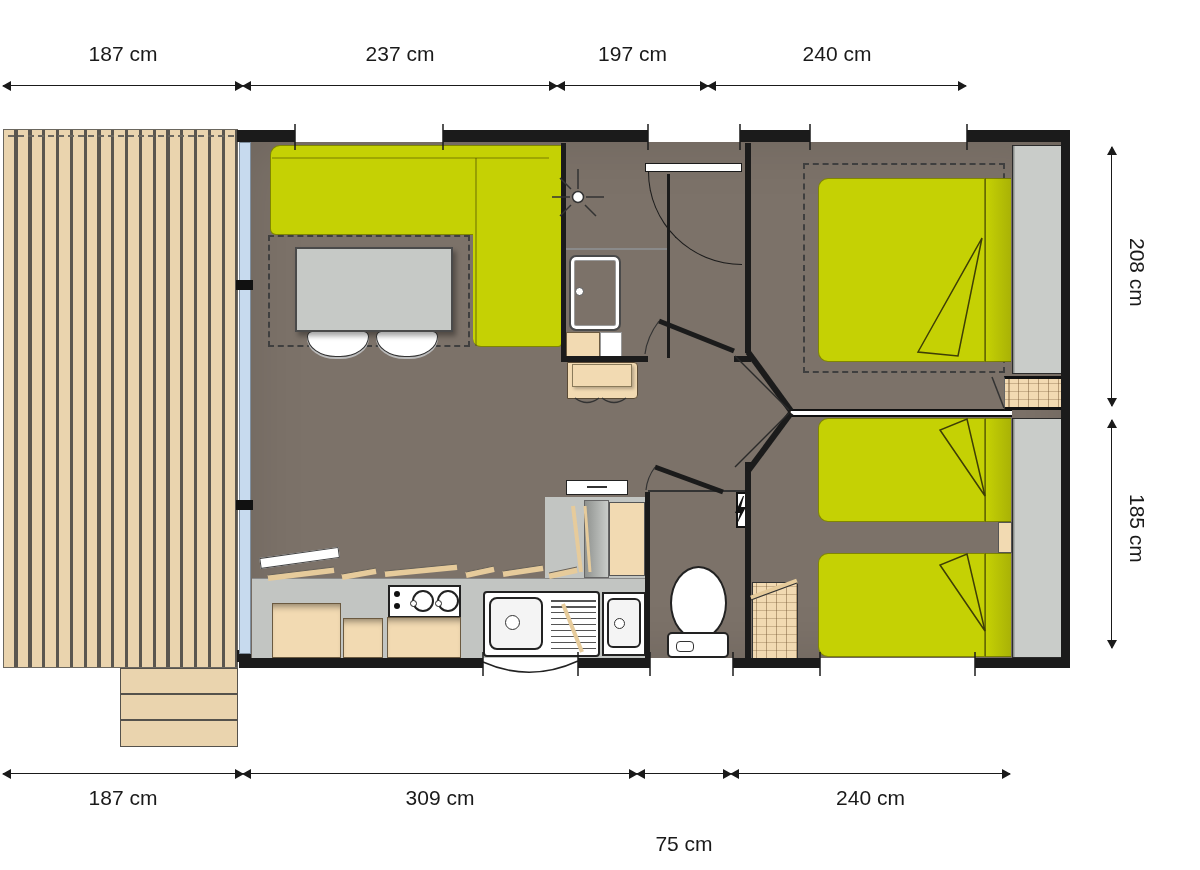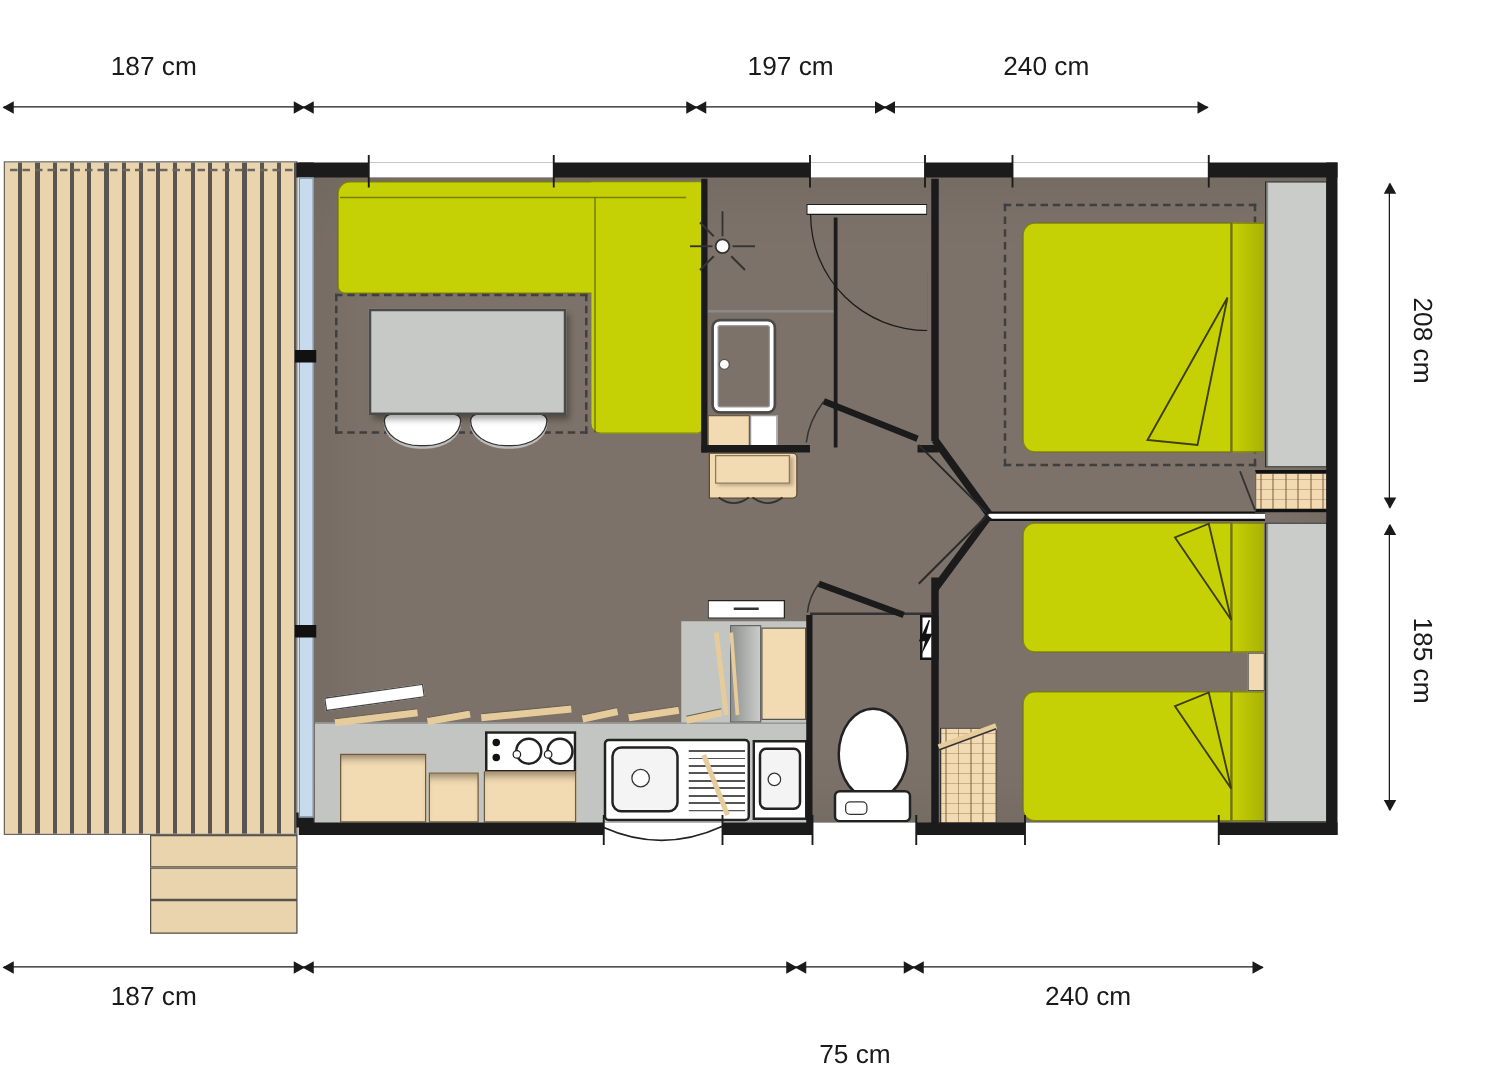--- a/index.html
+++ b/index.html
@@ -333,21 +333,23 @@
   <div class="dim-h" id="dimT2"></div>
   <div class="dim-h" id="dimT3"></div>
   <div class="dim-h" id="dimB0"></div>
   <div class="dim-h" id="dimB1"></div>
   <div class="dim-h" id="dimB2"></div>
   <div class="dim-h" id="dimB3"></div>
   <div class="dim-v" id="dimR0"></div>
   <div class="dim-v" id="dimR1"></div>
 
   <div class="dlabel" id="lt0">187 cm</div>
+  <div class="dlabel" id="lt1">237 cm</div>
   <div class="dlabel" id="lt2">197 cm</div>
   <div class="dlabel" id="lt3">240 cm</div>
   <div class="dlabel" id="lb0">187 cm</div>
+  <div class="dlabel" id="lb1">309 cm</div>
   <div class="dlabel" id="lb2">75 cm</div>
   <div class="dlabel" id="lb3">240 cm</div>
   <div class="dlabel-v" id="lr0">208 cm</div>
   <div class="dlabel-v" id="lr1">185 cm</div>
 
 </div>
 
 </body></html>

